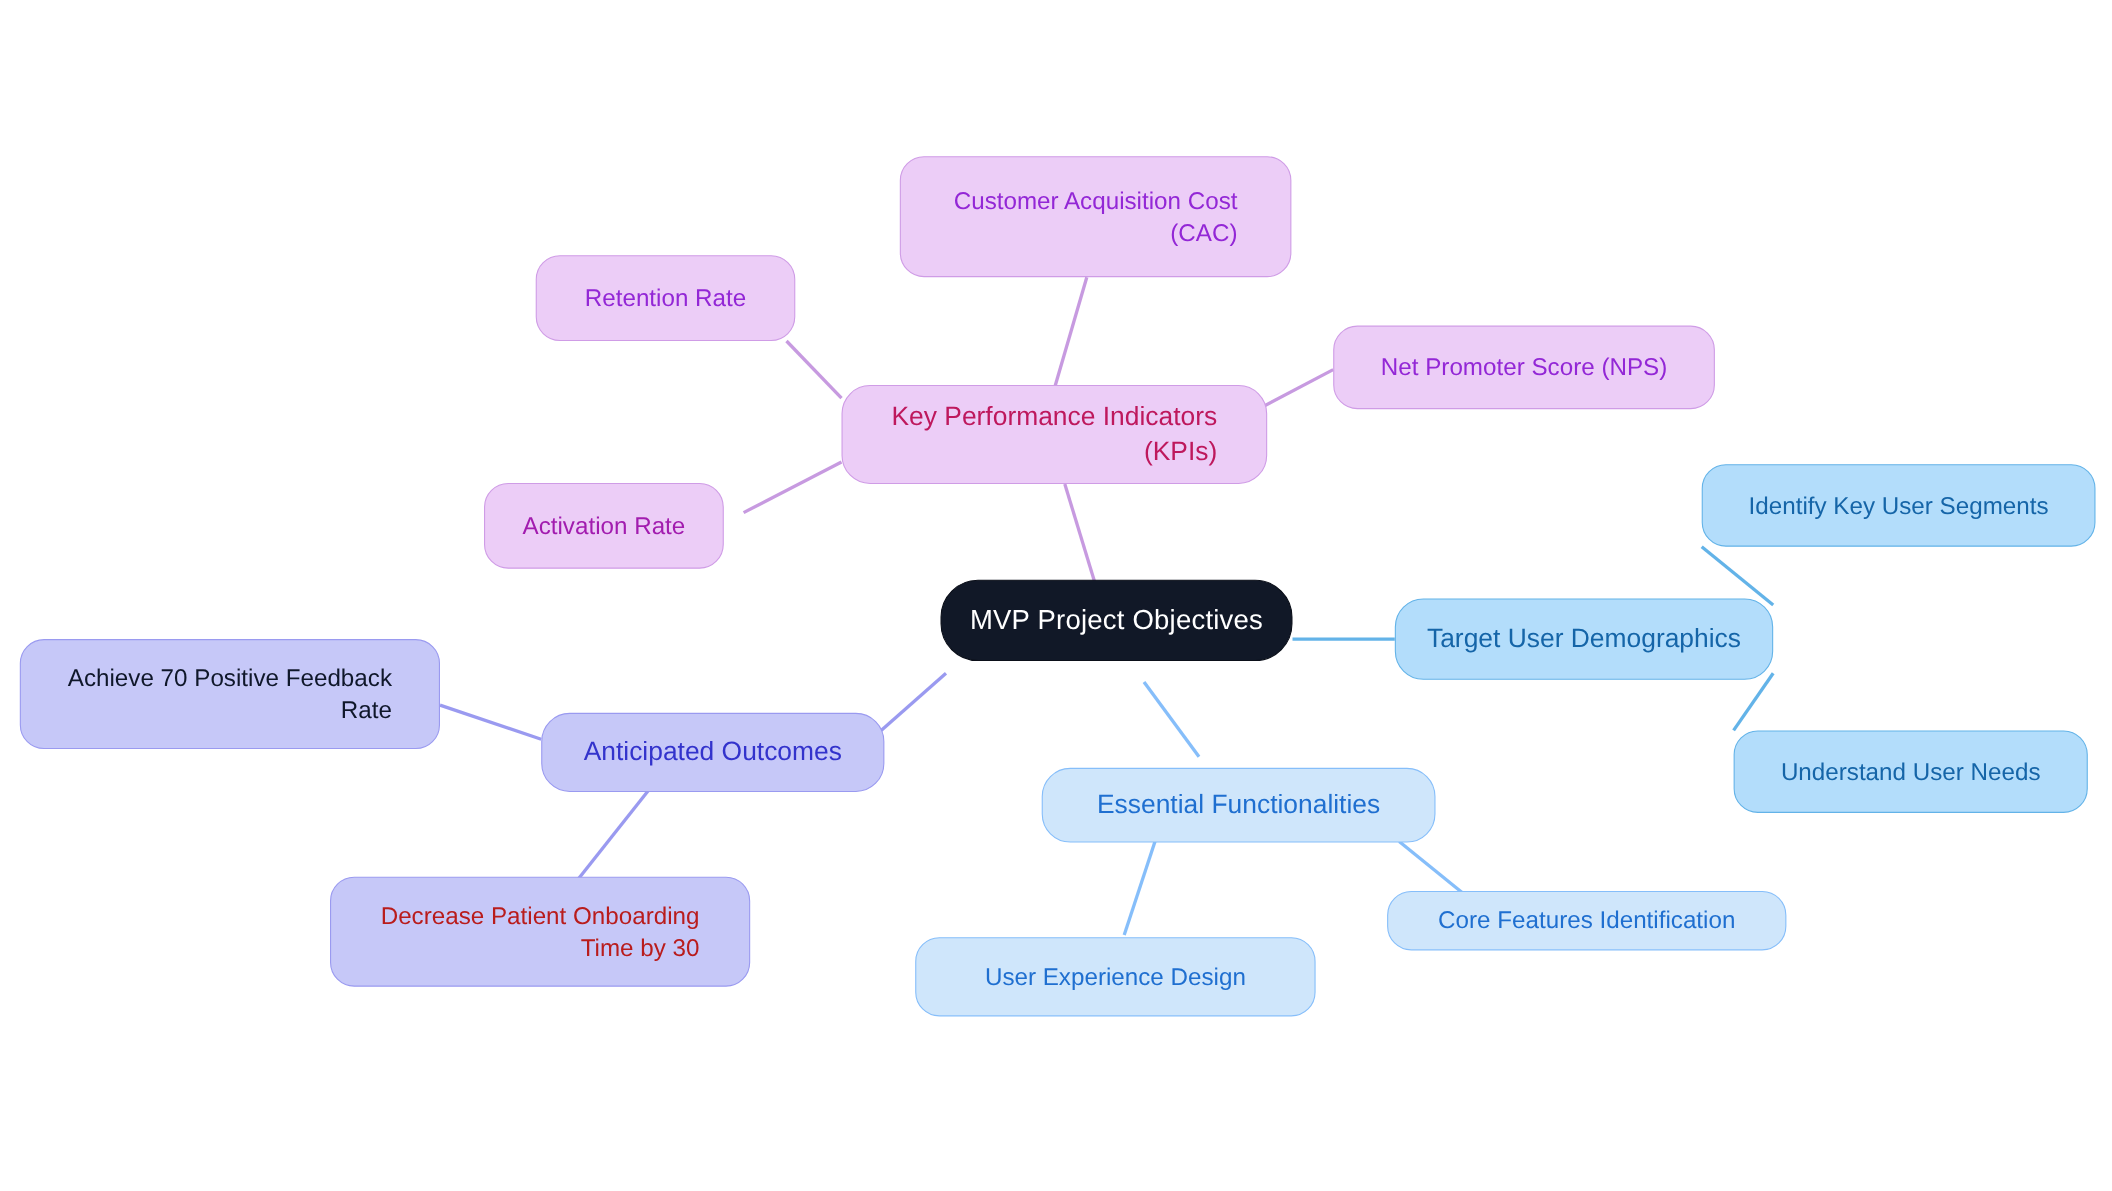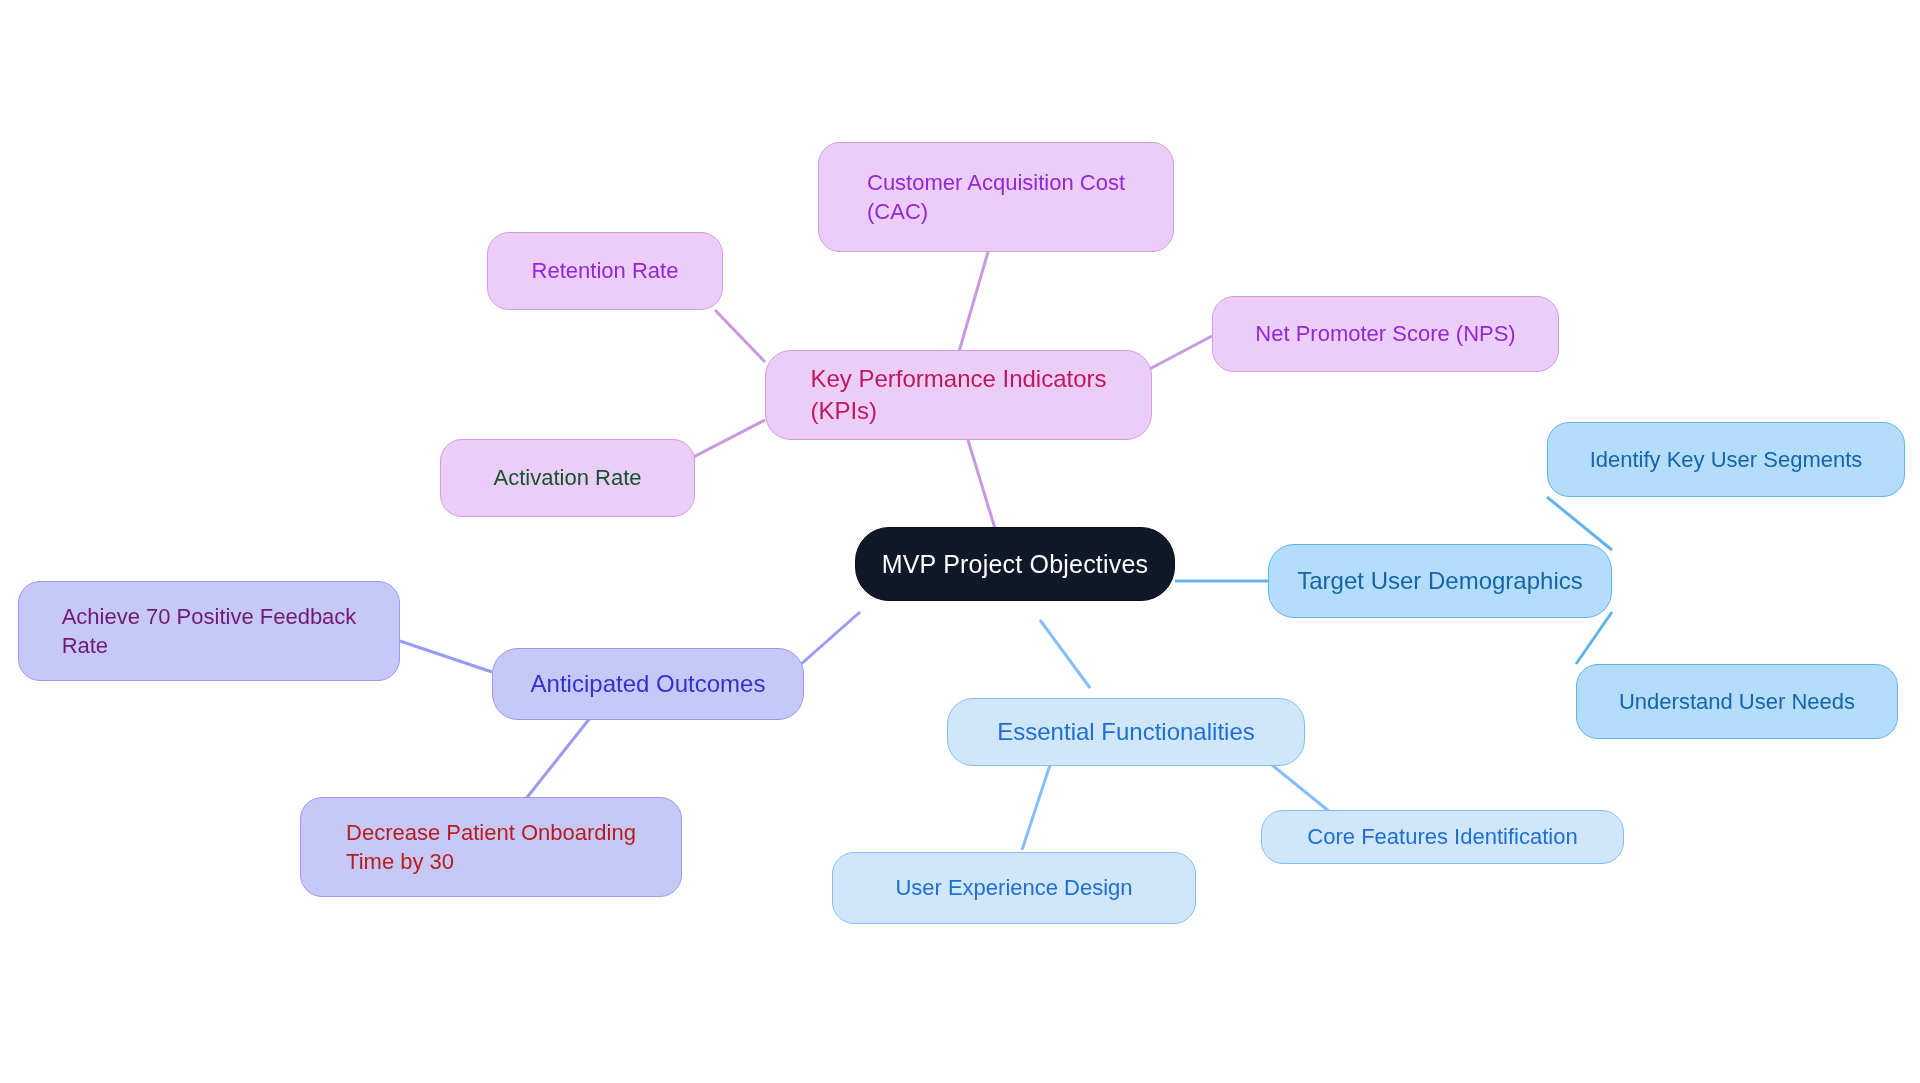--- a/index.html
+++ b/index.html
@@ -22,21 +22,21 @@
     width: 1920px;
     height: 1083px;
     pointer-events: none;
   }
   .node {
     position: absolute;
     box-sizing: border-box;
     display: flex;
     align-items: center;
     justify-content: center;
-    text-align: left;
+    text-align: right;
     border-radius: 22px;
     border-style: solid;
     border-width: 1.5px;
     line-height: 1.32;
     white-space: pre-line;
     padding: 6px 14px;
     z-index: 2;
   }
   .node-root {
     border-radius: 34px;
@@ -104,21 +104,21 @@
   </div>
 
   <div class="node node-l2" style="left:487px; top:232px; width:236px; height:78px; background:#eccdf7; border-color:#cf9ce6; color:#9327d6;">
     <span>Retention Rate</span>
   </div>
 
   <div class="node node-l2" style="left:1212px; top:296px; width:347px; height:76px; background:#eccdf7; border-color:#cf9ce6; color:#9327d6;">
     <span>Net Promoter Score (NPS)</span>
   </div>
 
-  <div class="node node-l2" style="left:440px; top:439px; width:255px; height:78px; background:#eccdf7; border-color:#cf9ce6; color:#14532d;">
+  <div class="node node-l2" style="left:440px; top:439px; width:218px; height:78px; background:#eccdf7; border-color:#cf9ce6; color:#a21caf;">
     <span>Activation Rate</span>
   </div>
 
   <div class="node node-l1" style="left:1268px; top:544px; width:344px; height:74px; background:#b3ddfb; border-color:#63b3e8; color:#1565a8;">
     <span>Target User Demographics</span>
   </div>
 
   <div class="node node-l2" style="left:1547px; top:422px; width:358px; height:75px; background:#b3ddfb; border-color:#63b3e8; color:#1565a8;">
     <span>Identify Key User Segments</span>
   </div>
@@ -136,21 +136,21 @@
   </div>
 
   <div class="node node-l2" style="left:832px; top:852px; width:364px; height:72px; background:#cfe6fb; border-color:#86befa; color:#1f6fd0;">
     <span>User Experience Design</span>
   </div>
 
   <div class="node node-l1" style="left:492px; top:648px; width:312px; height:72px; background:#c6c8f8; border-color:#9a9af0; color:#3333cc;">
     <span>Anticipated Outcomes</span>
   </div>
 
-  <div class="node node-l2" style="left:18px; top:581px; width:382px; height:100px; background:#c6c8f8; border-color:#9a9af0; color:#701a75;">
+  <div class="node node-l2" style="left:18px; top:581px; width:382px; height:100px; background:#c6c8f8; border-color:#9a9af0; color:#0f172a;">
     <span>Achieve 70 Positive Feedback
 Rate</span>
   </div>
 
   <div class="node node-l2" style="left:300px; top:797px; width:382px; height:100px; background:#c6c8f8; border-color:#9a9af0; color:#b91c1c;">
     <span>Decrease Patient Onboarding
 Time by 30</span>
   </div>
 
 </div>

